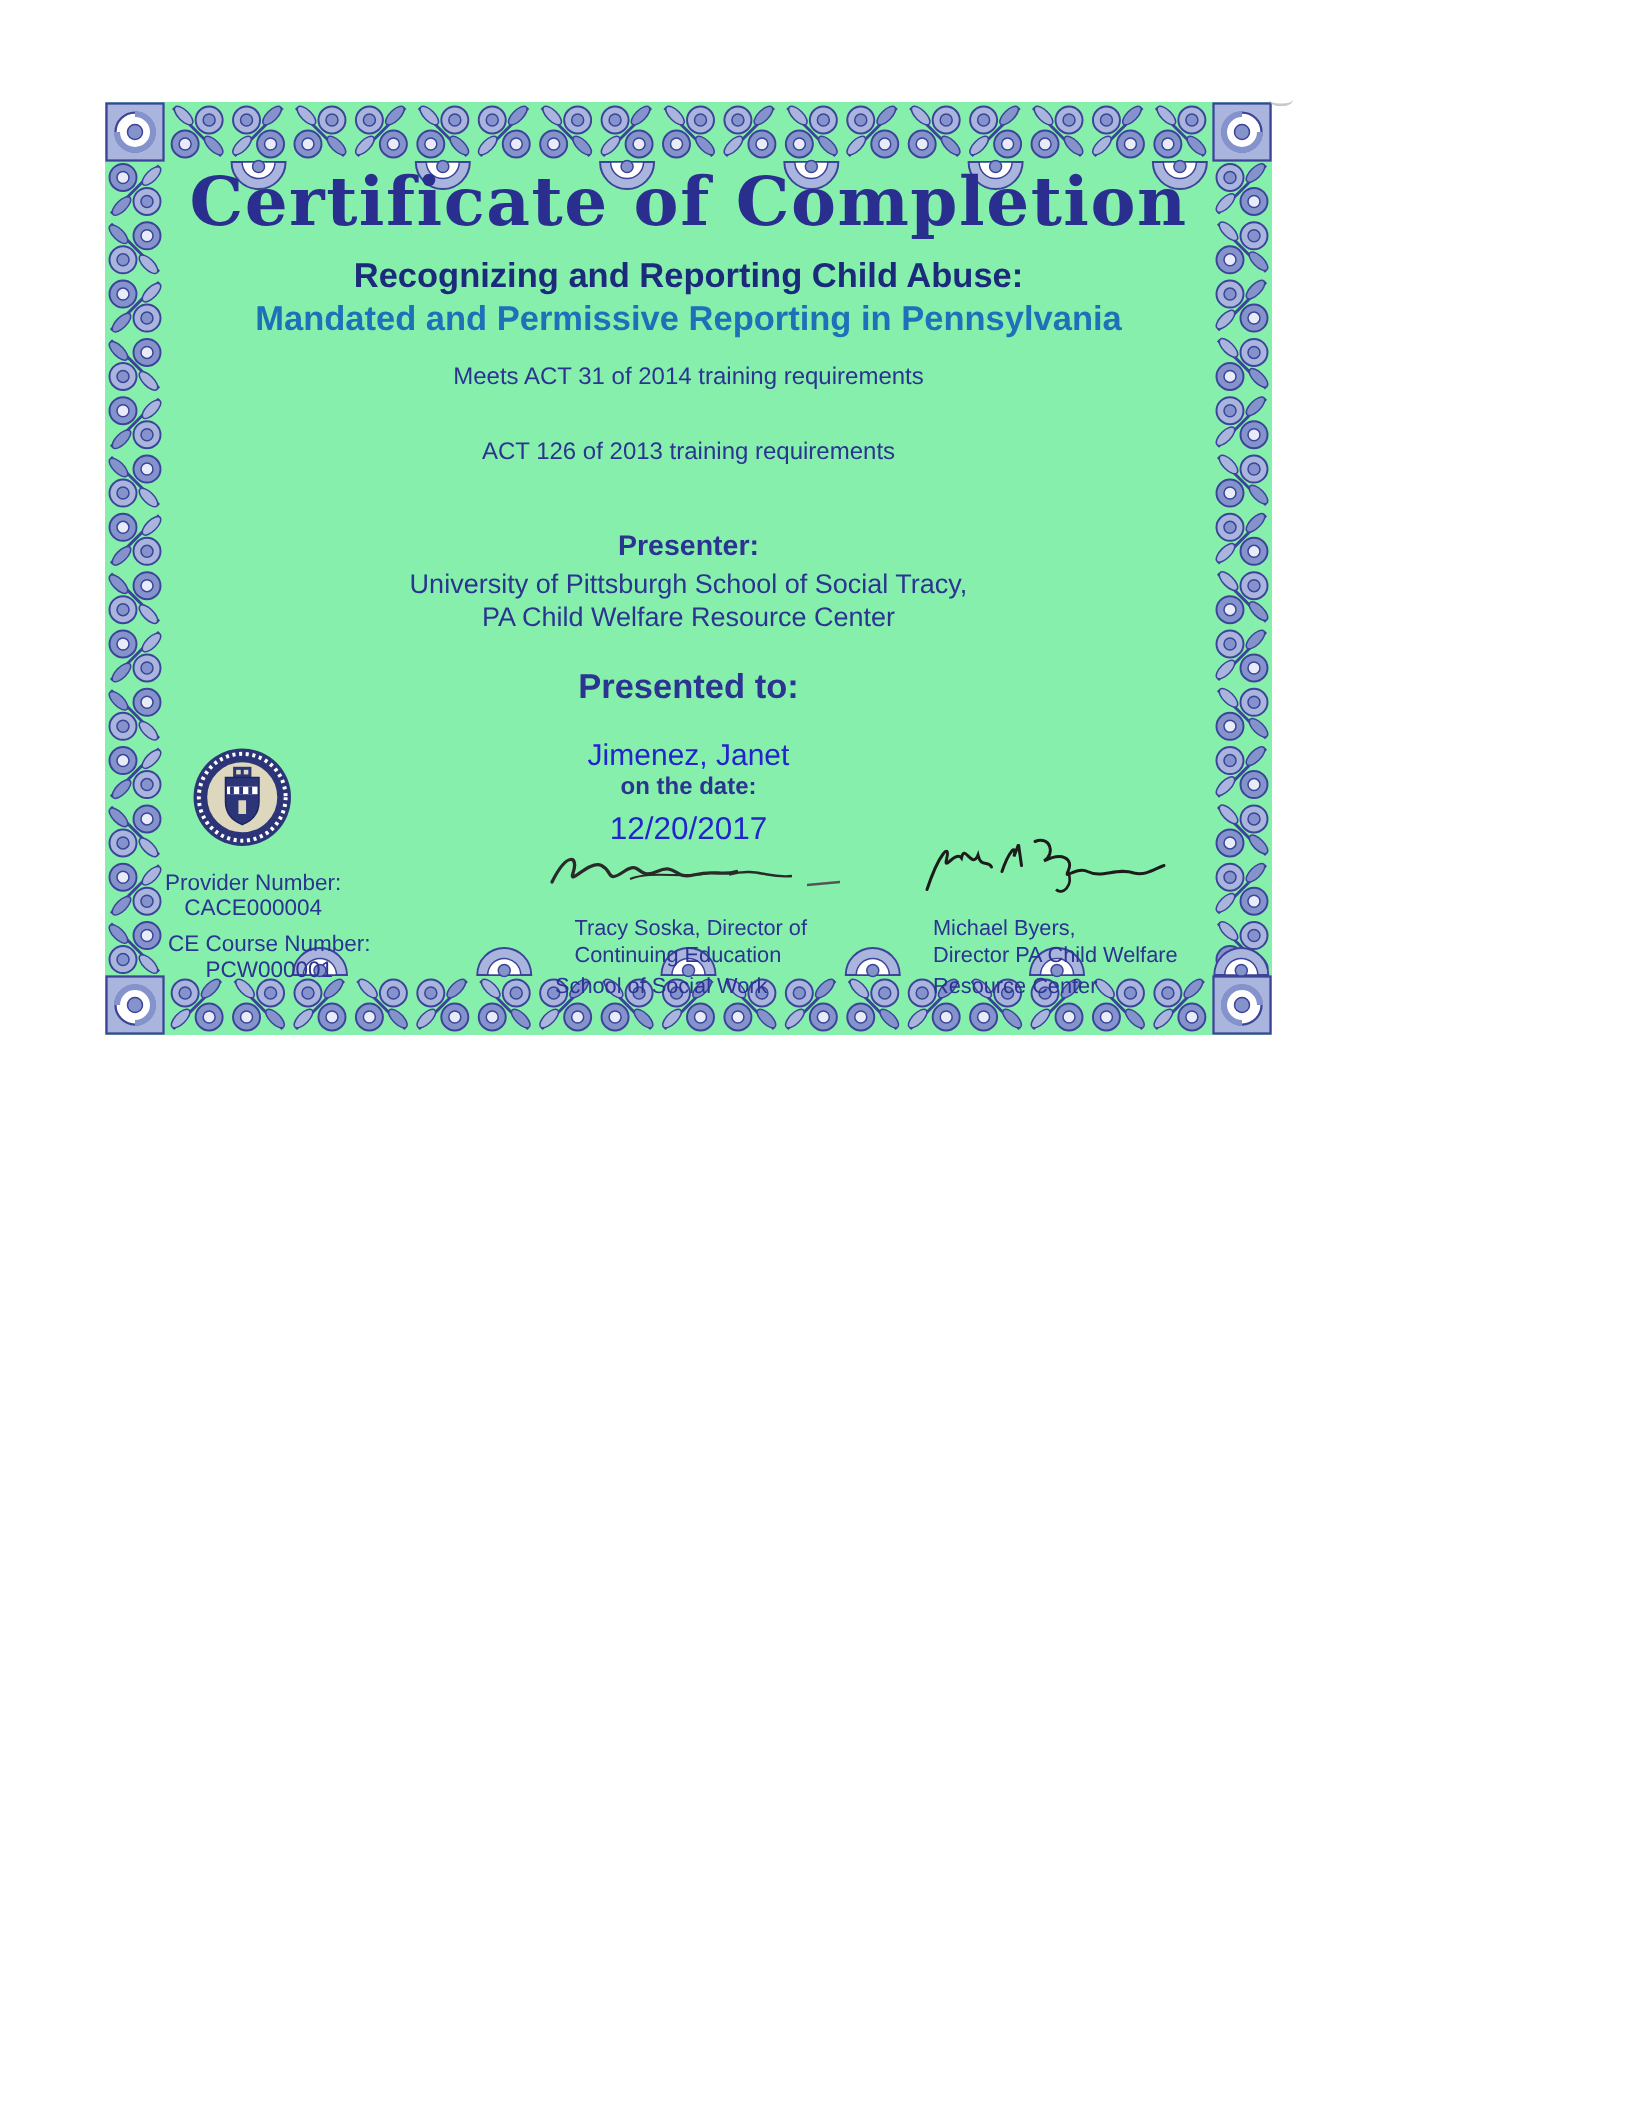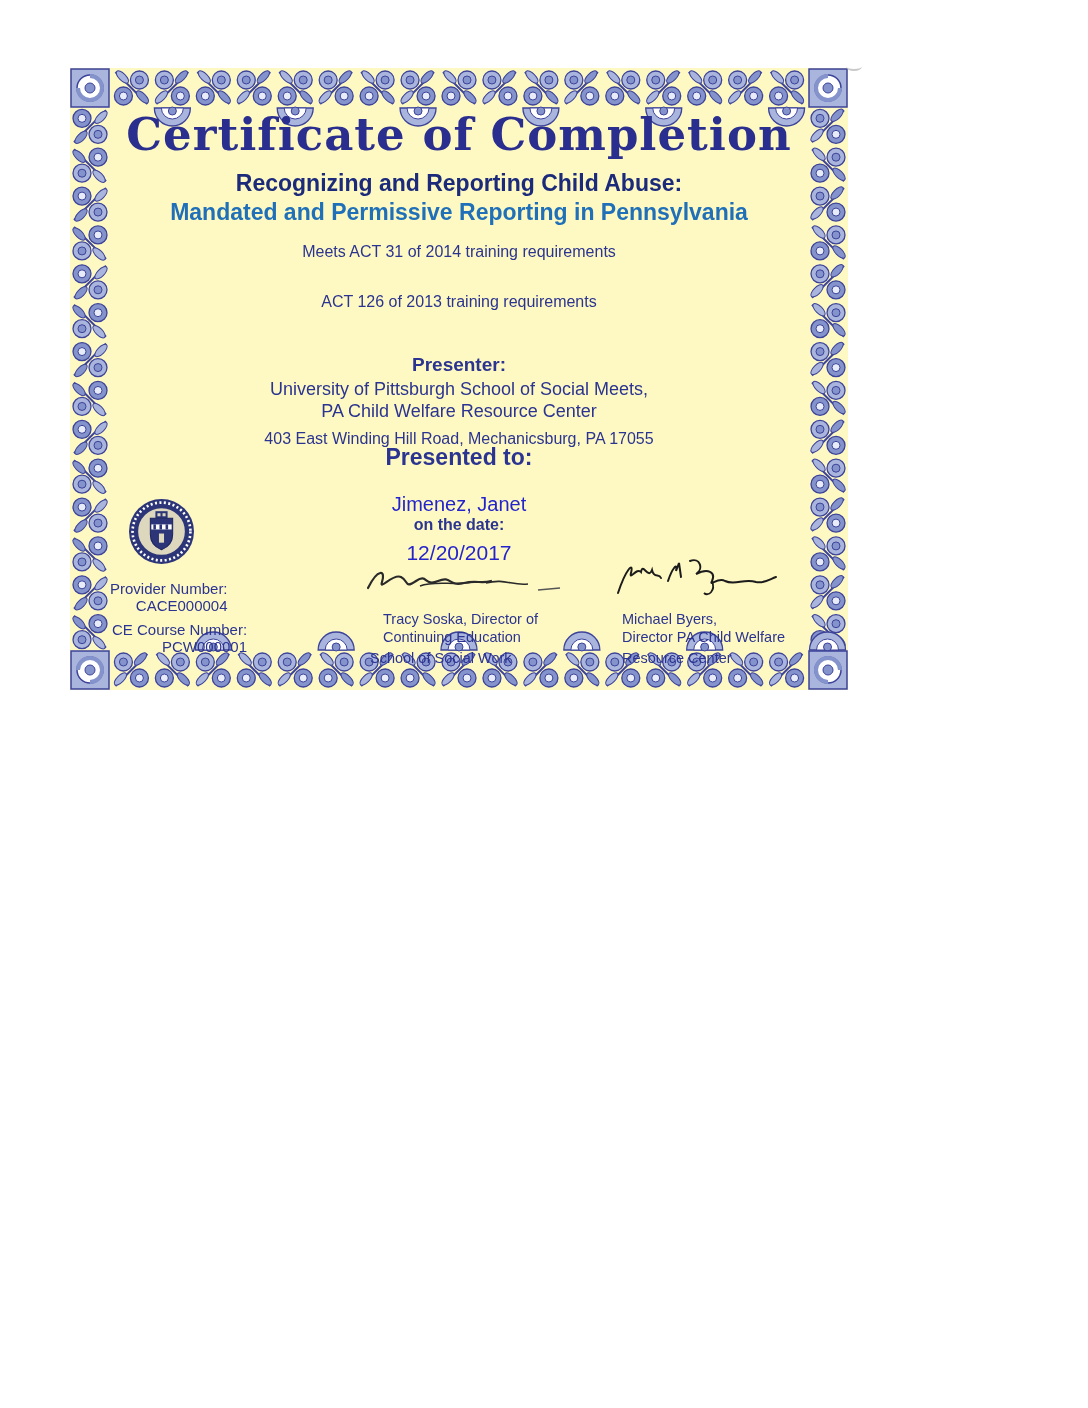--- a/index.html
+++ b/index.html
@@ -4,21 +4,21 @@
 <style>
   * { margin:0; padding:0; box-sizing:border-box; }
   html,body { background:#ffffff; }
   body {
     width:1088px; height:1408px; position:relative;
     font-family:"Liberation Sans", sans-serif;
     overflow:hidden;
   }
   .certificate {
     position:absolute; left:70px; top:68px; width:778px; height:622px;
-    background:#fef9c3;
+    background:#86efac;
   }
   .border-svg { position:absolute; left:0; top:0; width:778px; height:622px; }
   .content { position:absolute; left:40px; top:40px; right:40px; bottom:40px; }
   .cline { position:absolute; left:0; right:0; text-align:center; color:#2b3490; }
   .title {
     top:0px; font-family:"DejaVu Serif", serif; font-weight:bold;
     font-size:45px; color:#2a2e8f; letter-spacing:1px;
   }
   .sub1 { top:62px;  font-size:23px; font-weight:bold; color:#1b2a7a; }
   .sub2 { top:91px;  font-size:23px; font-weight:bold; color:#1f70b8; }
@@ -29,21 +29,21 @@
   .preslab { top:246px; font-size:19px; font-weight:bold; }
   .pres1{ top:271px; font-size:18px; }
   .pres2{ top:293px; font-size:18px; }
   .addr { top:322px; font-size:16px; }
   .tolab{ top:336px; font-size:23px; font-weight:bold; }
   .rname{ top:385px; font-size:20px; color:#2424cd; }
   .dlab { top:408px; font-size:16px; font-weight:bold; }
   .datev{ top:433px; font-size:21px; color:#2424cd; }
 
   .seal { position:absolute; left:18px; top:390px; width:67px; height:67px; }
-  .numblock { position:absolute; color:#2b3490; font-size:15px; line-height:17px; text-align:right; }
+  .numblock { position:absolute; color:#2b3490; font-size:15px; line-height:17px; text-align:center; }
   .nb1 { left:0px; top:472px; }
   .nb2 { left:2px; top:513px; }
 
   .sigblock { position:absolute; text-align:left; }
   .sig1 { left:250px; top:450px; width:230px; }
   .sig2 { left:502px; top:445px; width:230px; }
   .sig-svg { display:block; }
   .signame { color:#2b3490; font-size:14.5px; line-height:18px; margin-top:6px; }
   .sigline3 { color:#2b3490; font-size:14.5px; margin-top:4px; }
   .sig1 .signame { margin-left:23px; } .sig1 .sigline3 { margin-left:10px; }
@@ -165,23 +165,22 @@
       <use href="#cor" xlink:href="#cor" transform="translate(0 582) rotate(270 20 20)"></use>
     </svg>
 
   <div class="content">
     <div class="cline title">Certificate of Completion</div>
     <div class="cline sub1">Recognizing and Reporting Child Abuse:</div>
     <div class="cline sub2">Mandated and Permissive Reporting in Pennsylvania</div>
     <div class="cline req1">Meets ACT 31 of 2014 training requirements</div>
     <div class="cline req2b">ACT 126 of 2013 training requirements</div>
     <div class="cline preslab">Presenter:</div>
-    <div class="cline pres1">University of Pittsburgh School of Social Meets,</div>
+    <div class="cline pres1">University of Pittsburgh School of Social Tracy,</div>
     <div class="cline pres2">PA Child Welfare Resource Center</div>
-    <div class="cline addr">403 East Winding Hill Road, Mechanicsburg, PA 17055</div>
     <div class="cline tolab">Presented to:</div>
     <div class="cline rname">Jimenez, Janet</div>
     <div class="cline dlab">on the date:</div>
     <div class="cline datev">12/20/2017</div>
 
     <svg class="seal" viewBox="0 0 66 66" aria-hidden="true">
       <circle cx="33" cy="33" r="32" fill="#2c3578"></circle>
       <circle cx="33" cy="33" r="28.5" fill="none" stroke="#ffffff" stroke-width="2.6" stroke-dasharray="2 2.4"></circle>
       <circle cx="33" cy="33" r="24" fill="#ddd7bd" stroke="#2c3578" stroke-width="2"></circle>
       <rect x="27" y="13" width="12" height="7" fill="#2c3578"></rect>

